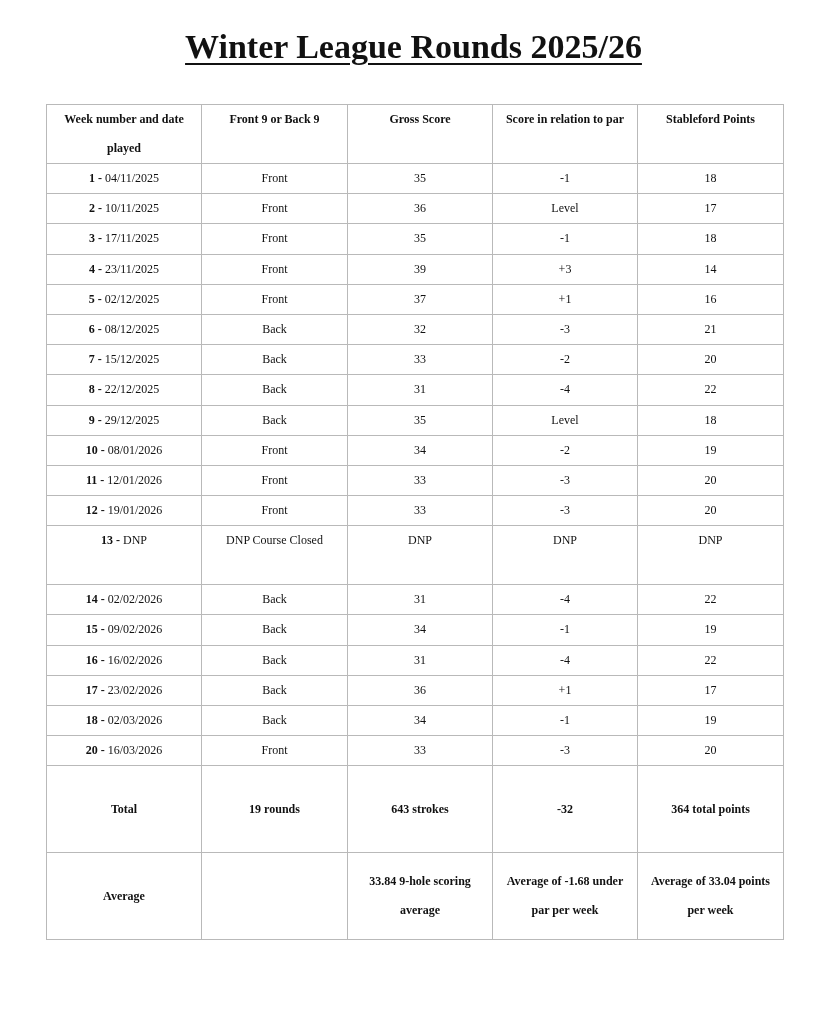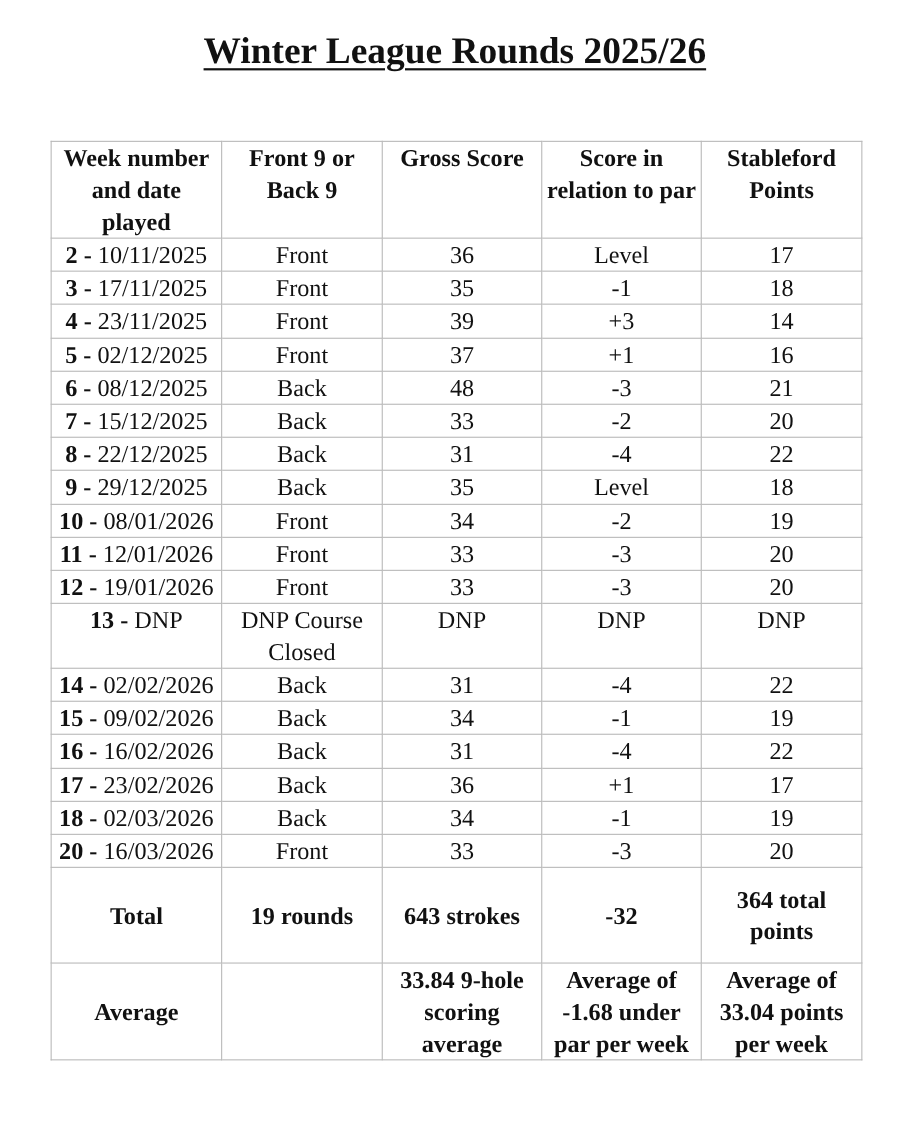--- a/index.html
+++ b/index.html
@@ -3,23 +3,23 @@
 <meta charset="utf-8">
 <style>
   html, body { margin: 0; padding: 0; background: #ffffff; }
   body { width: 827px; height: 1023px; position: relative; font-family: "DejaVu Serif", "Liberation Serif", serif; color: #111; }
   .title {
     position: absolute; left: 0; width: 827px; top: 28px; text-align: center;
     font-family: "Liberation Serif", serif; font-weight: bold; font-size: 34px;
     text-decoration: underline; text-decoration-thickness: 2px; text-underline-offset: 5px;
   }
   table {
-    position: absolute; left: 46px; top: 128px; width: 737px;
+    position: absolute; left: 46px; top: 104px; width: 737px;
     border-collapse: collapse; table-layout: fixed;
-    font-family: "Liberation Serif", serif; font-size: 22px;
+    font-family: "Liberation Serif", serif; font-size: 12px;
   }
   col.c1 { width: 155px; } col.c2 { width: 146px; } col.c3 { width: 145px; } col.c4 { width: 145px; } col.c5 { width: 146px; }
   td, th { border: 1.5px solid #b9b9b9; text-align: center; padding: 0 4px; line-height: 29px; }
   th { font-weight: bold; vertical-align: top; height: 58px; }
   td { vertical-align: top; height: 29.2px; }
   td.wk b { font-weight: bold; }
   tr.dnp td { height: 58px; margin-top: 32px; }
   tr.total td { font-weight: bold; vertical-align: middle; height: 86px; }
   tr.avg td { font-weight: bold; vertical-align: middle; height: 86px; line-height: 29px; }
 </style>
@@ -40,20 +40,27 @@
     <tr>
       <th>Week number and date played</th>
       <th>Front 9 or Back 9</th>
       <th>Gross Score</th>
       <th>Score in relation to par</th>
       <th>Stableford Points</th>
     </tr>
   </thead>
   <tbody id="rows">
       <tr>
+        <td class="wk"><b>1</b><b> - </b><span>04/11/2025</span></td>
+        <td>Front</td>
+        <td>35</td>
+        <td>-1</td>
+        <td>18</td>
+      </tr>
+      <tr>
         <td class="wk"><b>2</b><b> - </b><span>10/11/2025</span></td>
         <td>Front</td>
         <td>36</td>
         <td>Level</td>
         <td>17</td>
       </tr>
       <tr>
         <td class="wk"><b>3</b><b> - </b><span>17/11/2025</span></td>
         <td>Front</td>
         <td>35</td>
@@ -70,21 +77,21 @@
       <tr>
         <td class="wk"><b>5</b><b> - </b><span>02/12/2025</span></td>
         <td>Front</td>
         <td>37</td>
         <td>+1</td>
         <td>16</td>
       </tr>
       <tr>
         <td class="wk"><b>6</b><b> - </b><span>08/12/2025</span></td>
         <td>Back</td>
-        <td>48</td>
+        <td>32</td>
         <td>-3</td>
         <td>21</td>
       </tr>
       <tr>
         <td class="wk"><b>7</b><b> - </b><span>15/12/2025</span></td>
         <td>Back</td>
         <td>33</td>
         <td>-2</td>
         <td>20</td>
       </tr>

